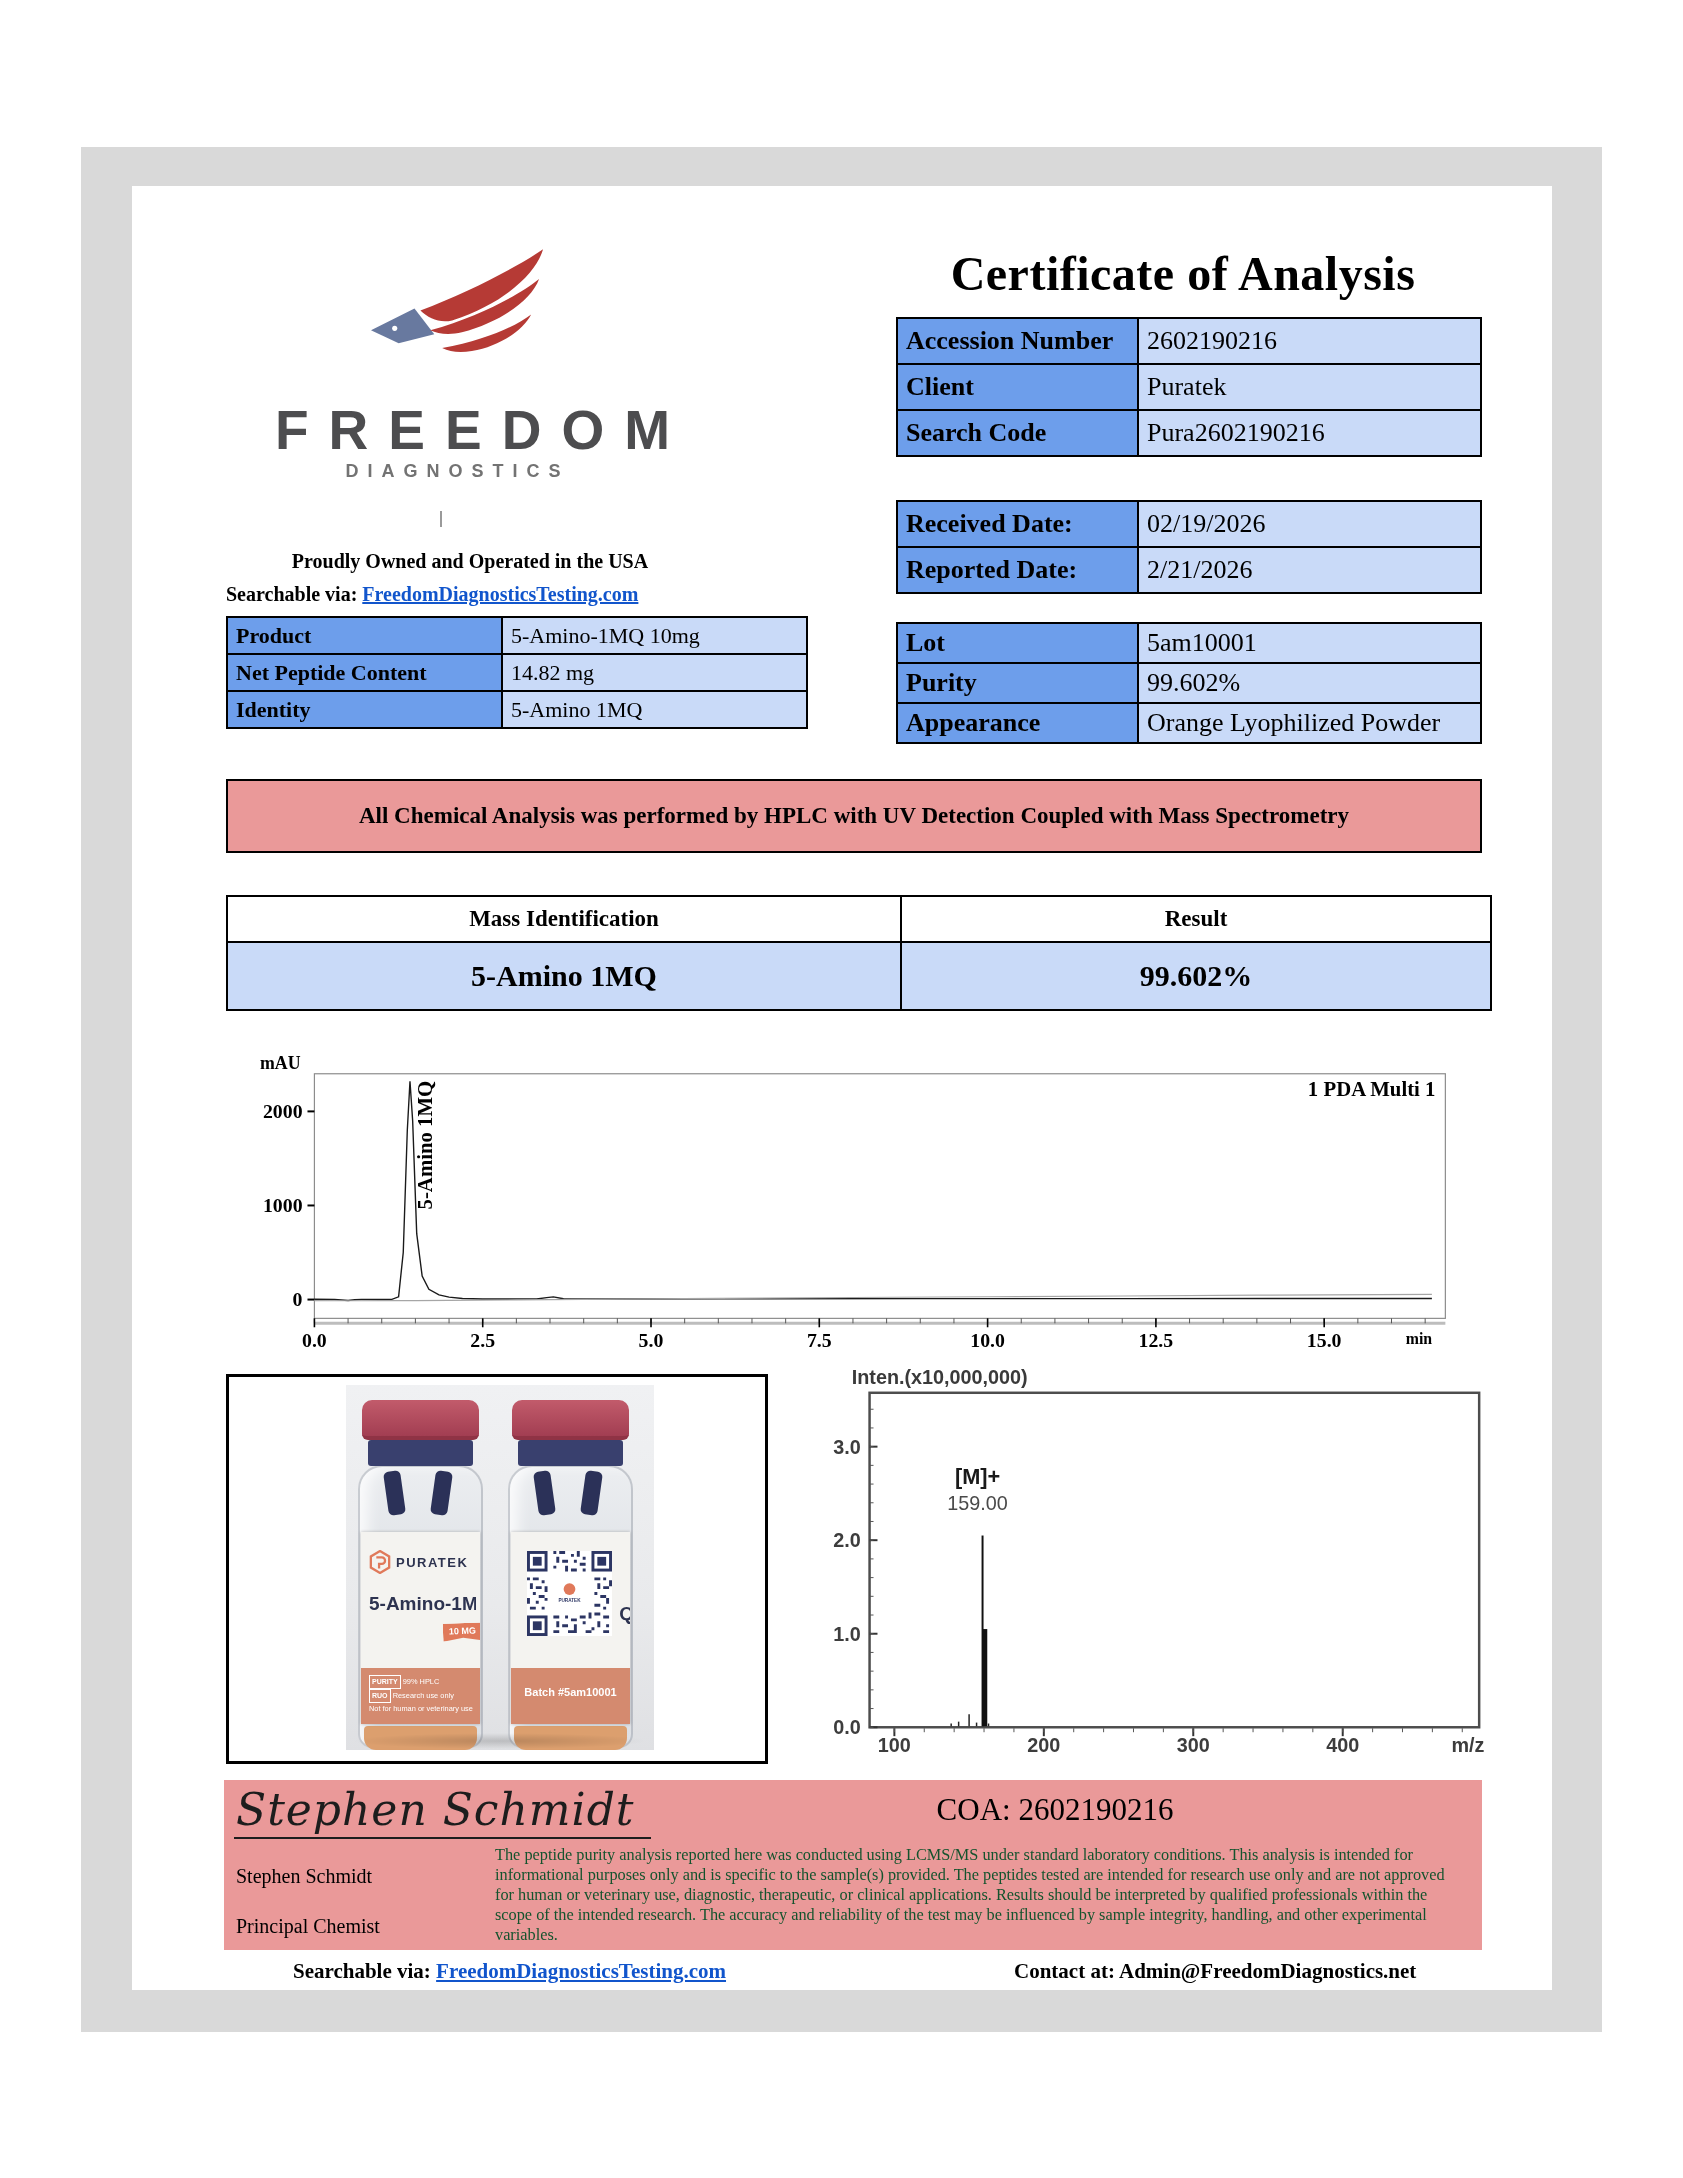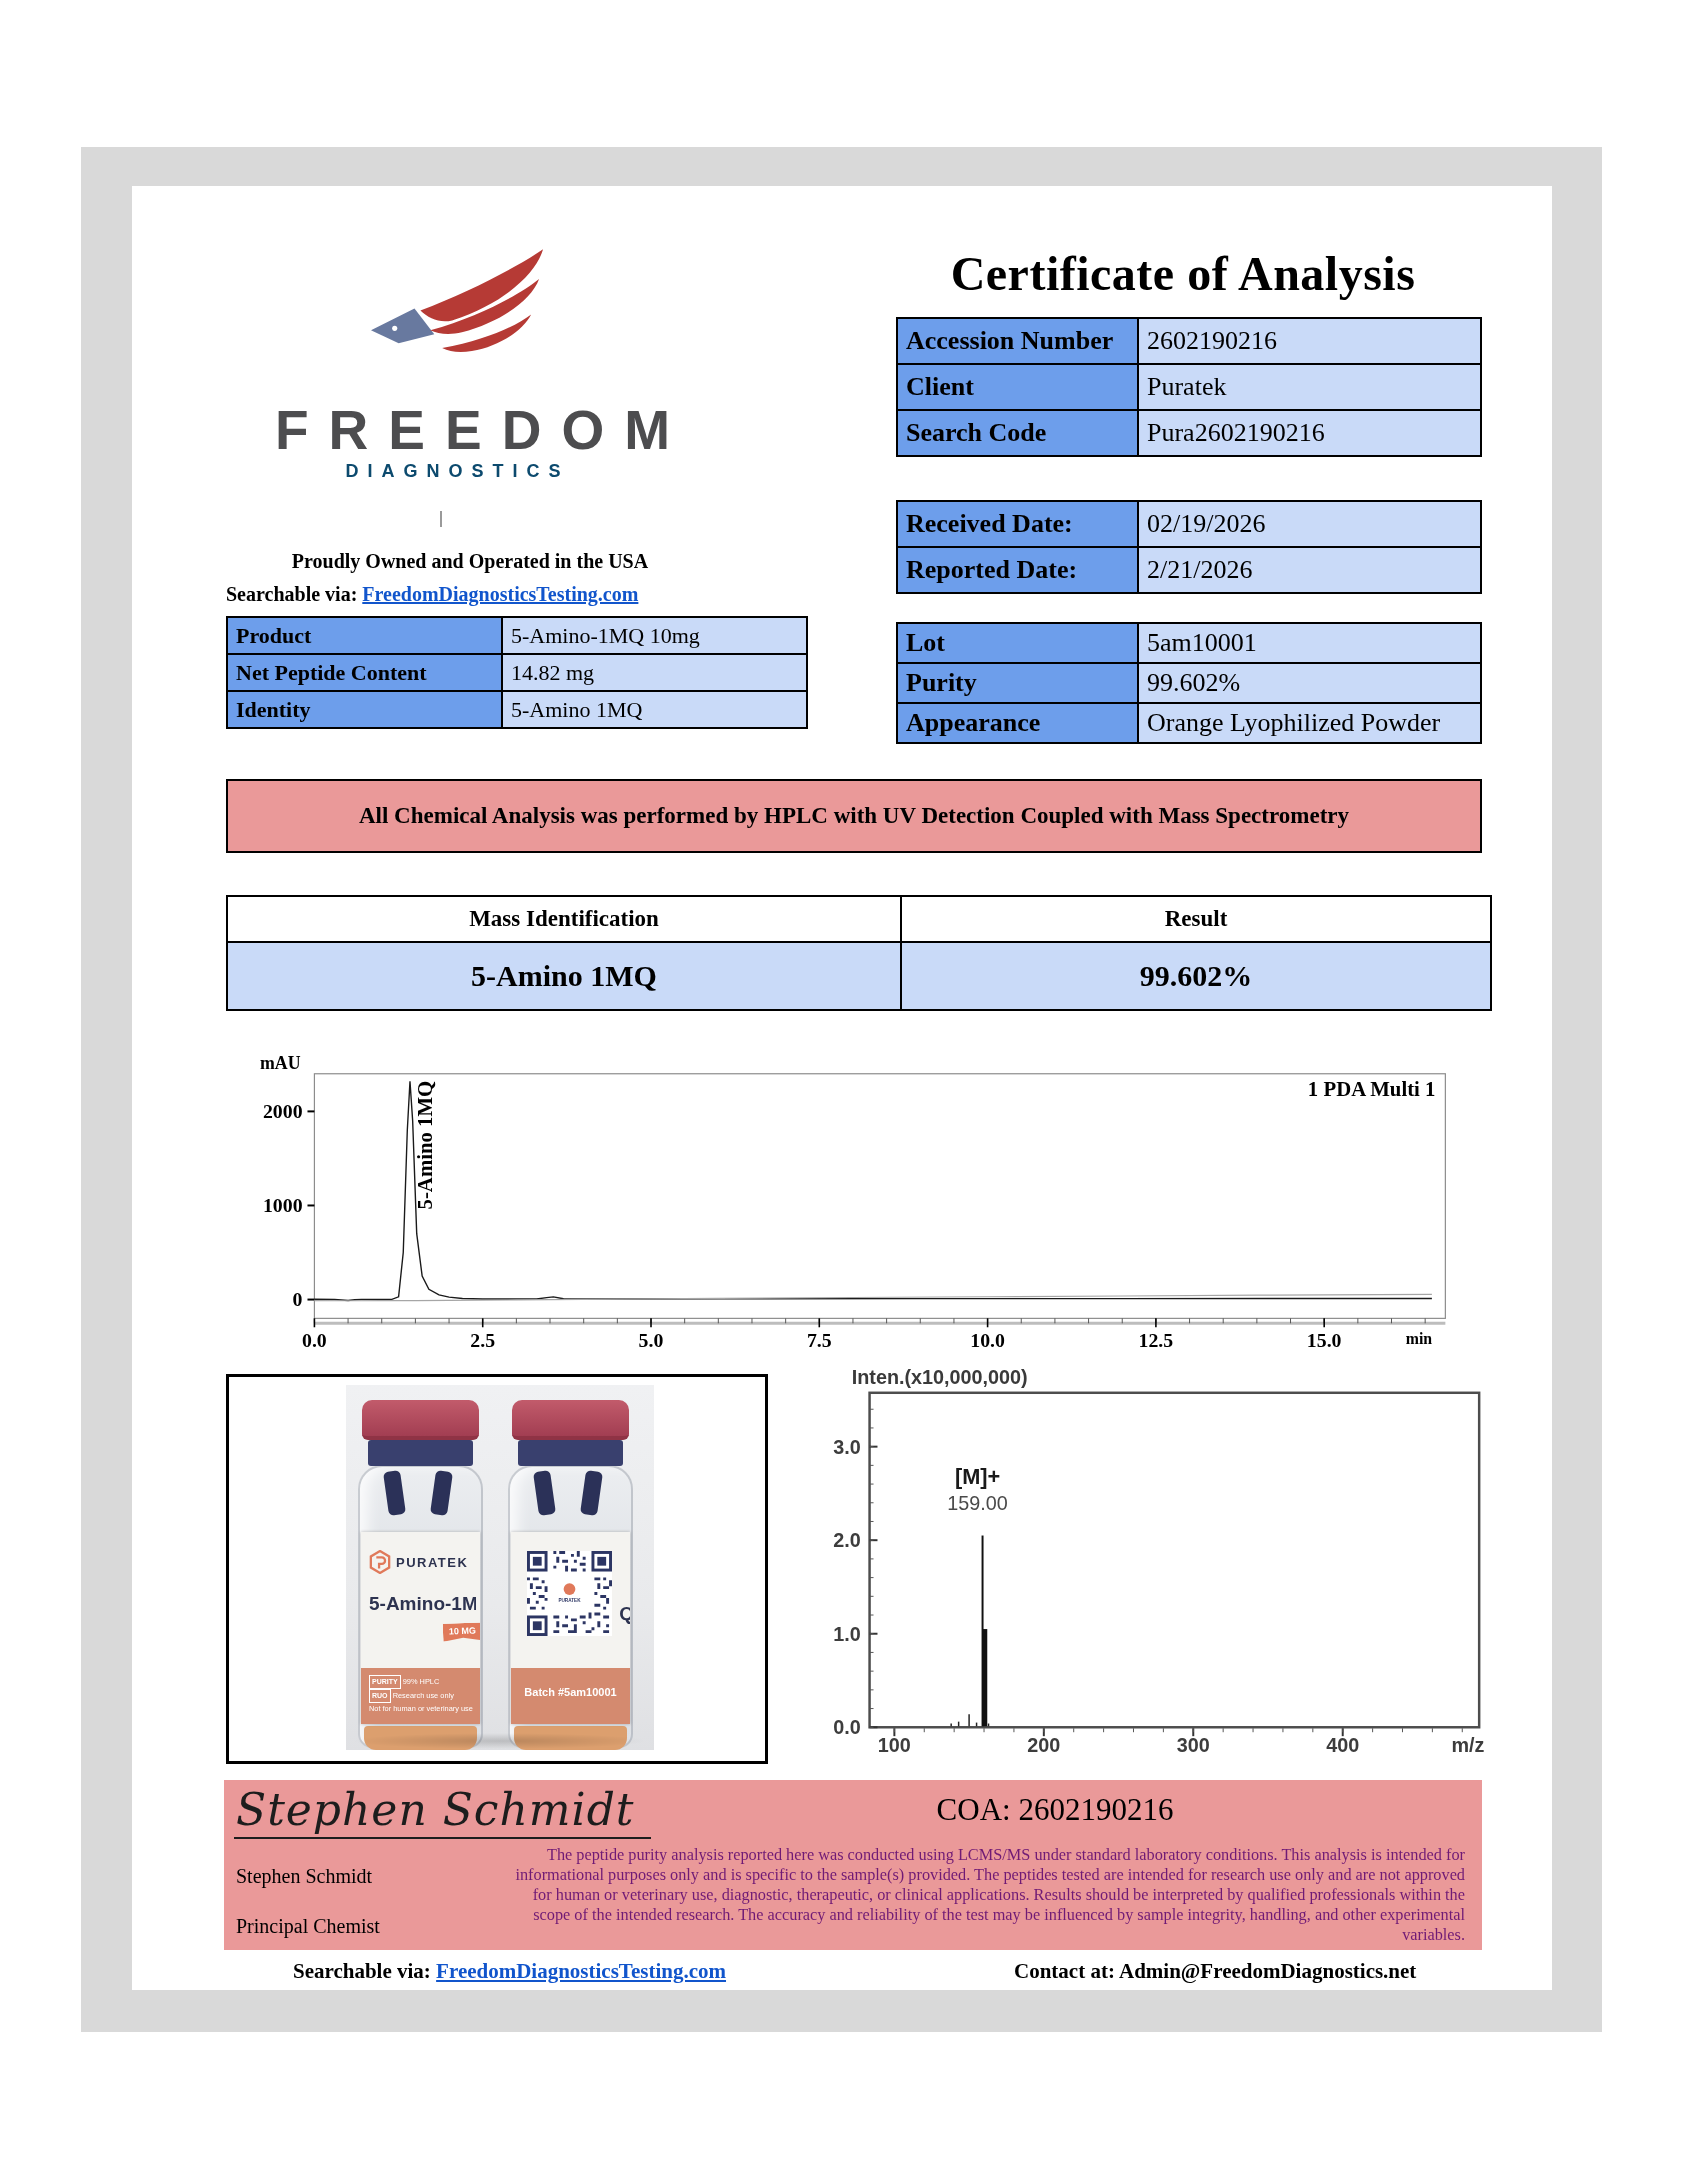--- a/index.html
+++ b/index.html
@@ -11,21 +11,21 @@
   .sheet{left:132px;top:186px;width:1420px;height:1804px;background:#ffffff;}
 
   
   .doc-title{left:886px;top:246px;width:594px;text-align:center;
              font-size:48px;font-weight:bold;letter-spacing:0.5px;}
   .brand-name{left:255px;top:398px;width:396px;text-align:center;
               font-family:"Liberation Sans",sans-serif;font-weight:bold;
               font-size:55px;letter-spacing:20px;color:#4d4d4f;padding-left:20px;box-sizing:border-box;}
   .brand-sub{left:255px;top:461px;width:396px;text-align:center;
              font-family:"Liberation Sans",sans-serif;font-weight:bold;
-             font-size:18px;letter-spacing:9px;color:#0c4a6e;padding-left:9px;box-sizing:border-box;}
+             font-size:18px;letter-spacing:9px;color:#737373;padding-left:9px;box-sizing:border-box;}
   .brand-tick{left:440px;top:511px;width:2px;height:16px;background:#9a9a9a;}
   .tagline{left:262px;top:550px;width:416px;text-align:center;font-weight:bold;font-size:20px;}
   .search-line{left:226px;top:583px;font-weight:bold;font-size:20px;}
   .lnk{color:#1155cc;text-decoration:underline;font-weight:bold;cursor:pointer;}
 
   
   table.kv{position:absolute;border-collapse:collapse;table-layout:fixed;}
   table.kv td{border:2px solid #000;padding:0 0 0 8px;vertical-align:middle;overflow:hidden;white-space:nowrap;}
   td.k{background:#6d9eeb;font-weight:bold;}
   td.v{background:#c9daf8;}
@@ -94,21 +94,21 @@
   
   .sigblock{left:224px;top:1780px;width:1258px;height:170px;background:#ea9999;}
   .sig-script{position:absolute;left:10px;top:4px;font-family:"DejaVu Serif",serif;
               font-style:italic;font-size:44px;color:#1d1d1d;border-bottom:2.5px solid #1d1d1d;
               padding:0 16px 2px 2px;letter-spacing:1px;}
   .coa{position:absolute;left:549px;top:12px;width:564px;text-align:center;
        font-weight:normal;font-size:31px;}
   .sig-name{position:absolute;left:12px;top:85px;font-size:20px;}
   .sig-role{position:absolute;left:12px;top:135px;font-size:20px;}
   .disclaimer{position:absolute;left:271px;top:65px;width:970px;font-size:16.3px;
-              line-height:20px;text-align:right;color:#701a75;}
+              line-height:20px;text-align:left;color:#14532d;}
 
   .footer-left{left:293px;top:1959px;font-weight:bold;font-size:21px;}
   .footer-right{left:1014px;top:1959px;font-weight:bold;font-size:21px;}
 </style>
 </head>
 <body>
 
 <div class="abs frame"></div>
 <div class="abs sheet"></div>
 

